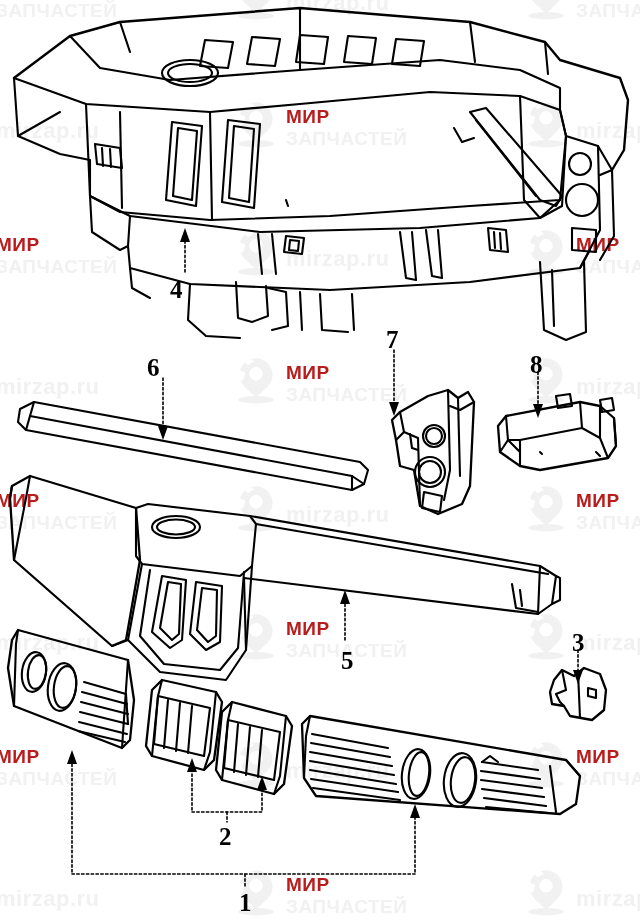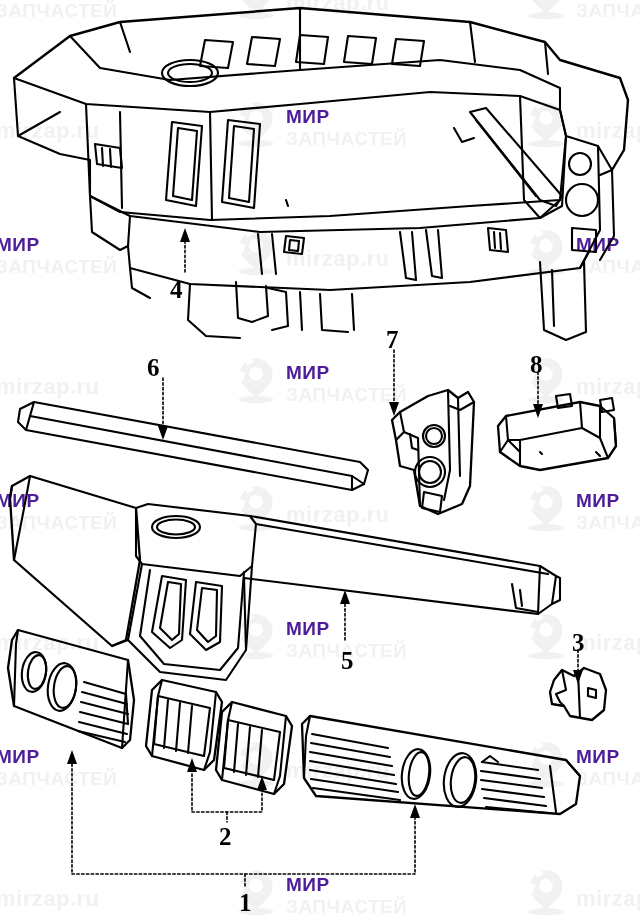--- a/index.html
+++ b/index.html
@@ -21,21 +21,21 @@
   .wm-logo{position:absolute;}
   .wm-text{
     position:absolute;
     font-family:"Liberation Sans", sans-serif;
     font-weight:bold;
     color:#f2f2f2;
     white-space:nowrap;
     letter-spacing:0.5px;
   }
   .wm-text.ru{font-size:22px;color:#f1f1f1;}
-  .wm-text.cyr1{font-size:19px;color:#4c1d95;}
+  .wm-text.cyr1{font-size:19px;color:#b91c1c;}
   .wm-text.cyr2{font-size:19px;color:#f1f1f1;}
 
   
   #drawing{
     position:absolute;left:0;top:0;width:640px;height:920px;z-index:2;
   }
   #drawing svg{display:block;}
 
   
   .callout{

